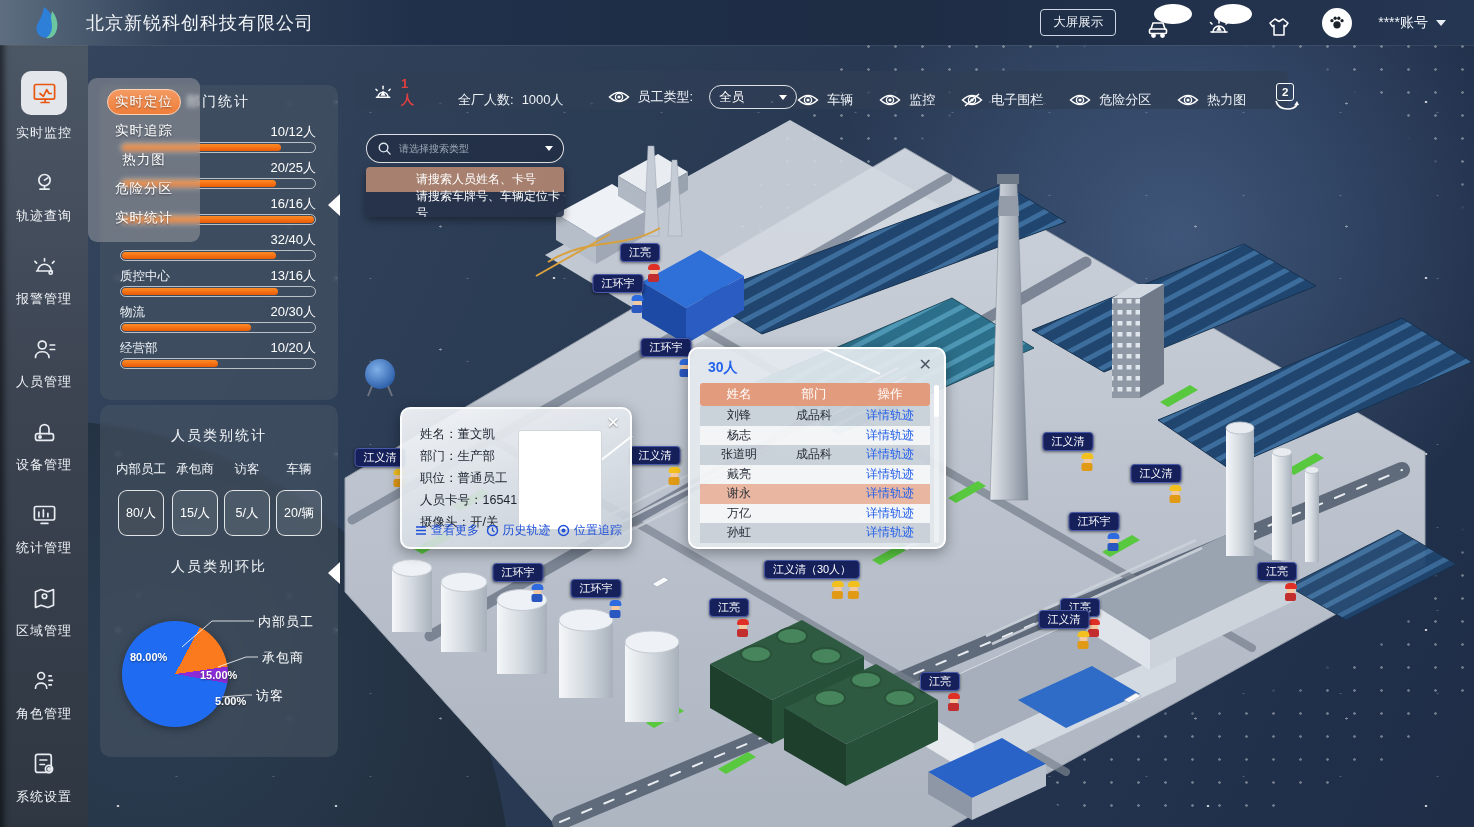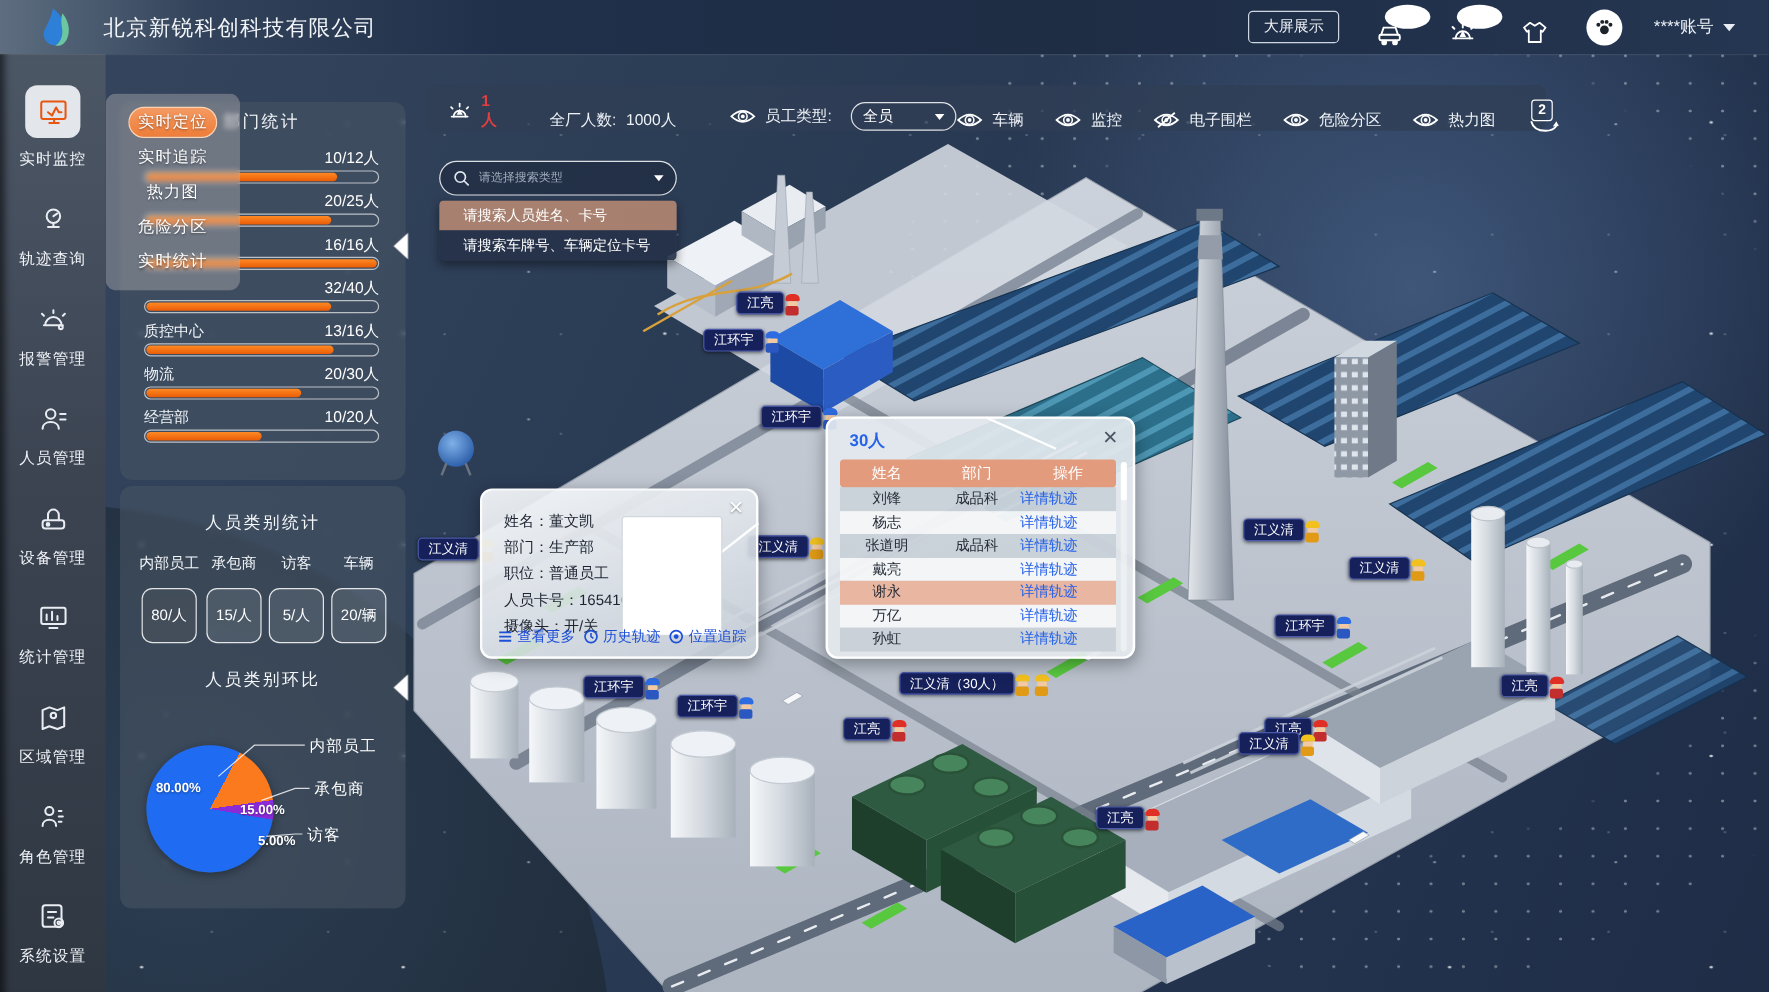--- a/index.html
+++ b/index.html
@@ -18,21 +18,21 @@
  radial-gradient(rgba(255,255,255,.22) .8px,transparent 1.2px);
  background-size:218px 176px,151px 123px,97px 83px;
  background-position:9px 14px,63px 42px,31px 71px}
 .globe{position:absolute;left:720px;top:-80px;width:900px;height:900px;border-radius:50%;z-index:2;opacity:.42;
  background-image:radial-gradient(rgba(255,255,255,.9) 1.1px,transparent 1.7px);background-size:27px 23px;
  -webkit-mask:radial-gradient(circle,transparent 52%,#000 55%,#000 74%,transparent 77%);
  mask:radial-gradient(circle,transparent 52%,#000 55%,#000 74%,transparent 77%)}
 .factory{position:absolute;inset:0;z-index:3}
 
 .workers{position:absolute;inset:0;z-index:4}
-.worker-marker{position:absolute;display:flex;align-items:flex-start;transform:translateX(-50%)}
+.worker-marker{position:absolute;display:flex;flex-direction:column;align-items:flex-end;transform:translateX(-50%)}
 .worker-pill{background:#16215c;border:1px solid #4a5aaa;border-radius:4px;color:#fff;font-size:11px;
  padding:1px 8px;white-space:nowrap;box-shadow:0 1px 3px rgba(0,0,0,.5)}
 .figs{display:flex;gap:3px}
 .fig{width:13px;display:flex;flex-direction:column;align-items:center;margin-top:2px}
 .fig .helmet{width:12px;height:6px;border-radius:6px 6px 2px 2px}
 .fig .face{width:8px;height:4px;background:#f3c9a2;border-radius:1px}
 .fig .body{width:11px;height:8px;border-radius:2px}
 .t-yellow .helmet{background:#f2c11d}.t-yellow .body{background:#e09a16}
 .t-blue .helmet{background:#2f6be0}.t-blue .body{background:#2a57c0}
 .t-red .helmet{background:#e03026}.t-red .body{background:#c22d2d}
@@ -122,21 +122,21 @@
 .collapse-arrow{position:absolute;z-index:6;width:0;height:0;cursor:pointer;
  border-top:11px solid transparent;border-bottom:11px solid transparent;border-right:12px solid #fff}
 
 .search{position:absolute;left:366px;top:134px;width:198px;z-index:6}
 .search-box{display:flex;align-items:center;height:29px;border:1.5px solid rgba(255,255,255,.85);border-radius:15px;
  background:rgba(24,34,54,.45);padding:0 10px;gap:7px}
 .search-box svg{width:15px;height:15px;flex:none}
 .search-input{flex:1;background:transparent;border:none;outline:none;color:#dfe6ee;font-size:10px;min-width:0;font-family:inherit}
 .search-input::placeholder{color:#9fabba}
 .search-options{margin-top:4px;border-radius:4px;overflow:hidden;box-shadow:0 3px 8px rgba(0,0,0,.4)}
-.search-opt{height:25px;display:flex;align-items:center;padding-left:20px;font-size:12px;color:#fff;cursor:pointer}
+.search-opt{height:25px;display:flex;align-items:center;padding-left:50px;font-size:12px;color:#fff;cursor:pointer}
 .search-opt.hl{background:rgba(178,133,113,.92)}
 .search-opt.dk{background:rgba(38,50,74,.92)}
 
 .person-popup{position:absolute;left:400px;top:407px;width:232px;height:142px;z-index:7;
  background:linear-gradient(160deg,rgba(242,245,248,.95),rgba(198,206,215,.88));
  border:2px solid rgba(255,255,255,.9);border-radius:10px;padding:14px 0 0 18px;
  box-shadow:0 4px 14px rgba(0,0,0,.35)}
 .person-popup::before{content:"";position:absolute;right:-2px;top:26px;width:56px;height:2px;
  background:rgba(255,255,255,.95);transform:rotate(-38deg);transform-origin:right center}
 .pp-close{position:absolute;right:10px;top:4px;font-size:16px;color:#fff;text-shadow:0 1px 2px rgba(0,0,0,.4);cursor:pointer}
@@ -154,21 +154,21 @@
 .lp-title{font-size:14px;font-weight:bold;color:#2563eb;margin:2px 0 6px 8px}
 .lp-close{position:absolute;right:12px;top:6px;font-size:16px;color:#4b5563;cursor:pointer}
 .lp-table{width:230px}
 .lp-head{display:flex;height:23px;background:#e39b7e;border-radius:3px;align-items:center}
 .lp-row{display:flex;height:19.5px;align-items:center}
 .lp-row.even{background:rgba(165,176,189,.38)}
 .lp-row.odd{background:rgba(255,255,255,.6)}
 .lp-row.hl{background:rgba(235,152,116,.62)}
 .c-name{width:78px;text-align:center;font-size:12px;color:#262c36}
 .c-dept{width:72px;text-align:center;font-size:12px;color:#262c36}
-.c-ops{flex:1;display:flex;justify-content:flex-start}
+.c-ops{flex:1;display:flex;justify-content:center}
 .lp-head .c-name,.lp-head .c-dept,.lp-head .c-ops-h{color:#fff;font-size:12.5px}
 .c-ops-h{flex:1;text-align:center}
 .lp-link{font-size:12px;color:#2460e8;cursor:pointer}
 .lp-scroll{position:absolute;right:5px;top:36px;width:5px;height:158px;background:rgba(255,255,255,.40);border-radius:3px}
 .lp-thumb{width:5px;height:32px;background:#fff;border-radius:3px;cursor:pointer}
 </style>
 </head>
 <body>
 
 <div class="app">

